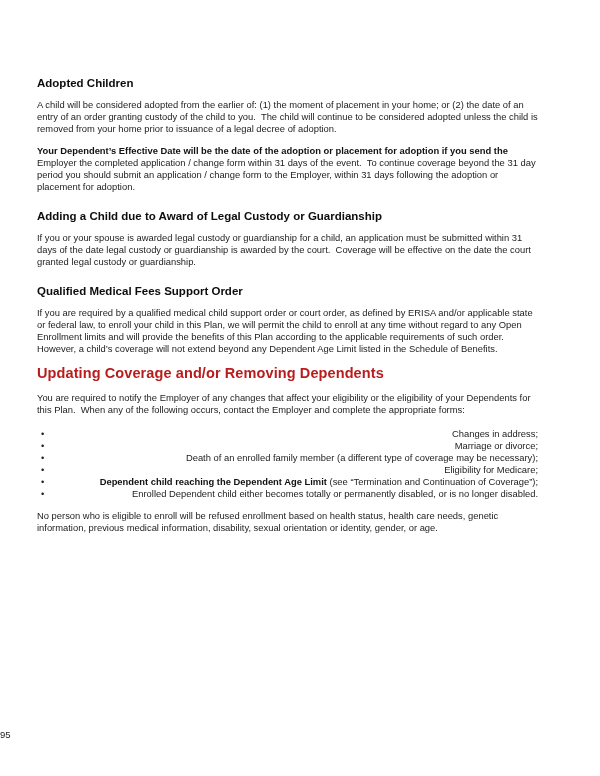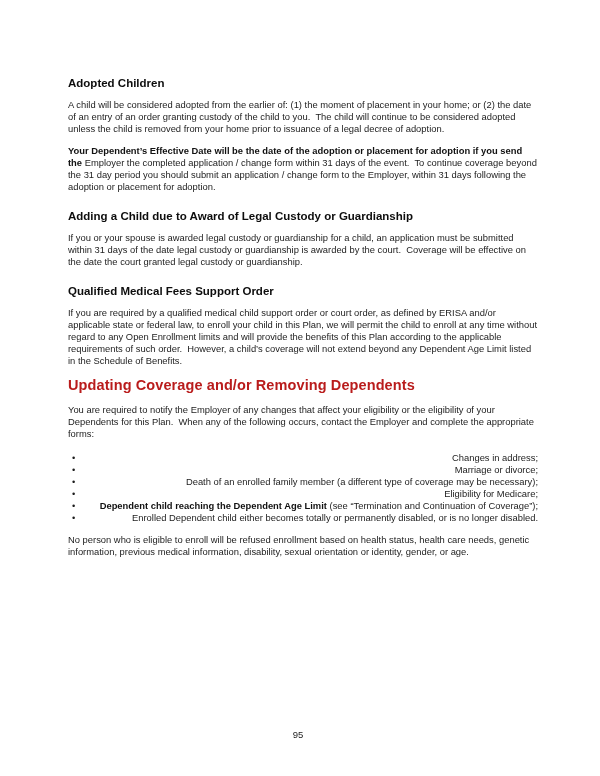--- a/index.html
+++ b/index.html
@@ -6,21 +6,21 @@
     margin: 0;
     padding: 0;
     background: #ffffff;
   }
   .page {
     position: relative;
     width: 600px;
     height: 776px;
     box-sizing: border-box;
     background: #ffffff;
-    padding: 76px 62px 0 68px;
+    padding: 76px 62px 0 37px;
     font-family: "Liberation Sans", sans-serif;
     color: #1c1c1c;
     overflow: hidden;
   }
   h1 {
     font-size: 14.5px;
     line-height: 17px;
     font-weight: bold;
     color: #b91c1c;
     margin: 10px 0 10px 0;
@@ -63,21 +63,21 @@
   }
   strong {
     font-weight: bold;
     color: #111111;
   }
   .page-number {
     position: absolute;
     left: 0;
     right: 4px;
     bottom: 36px;
-    text-align: center;
+    text-align: left;
     font-size: 9.5px;
     color: #1c1c1c;
   }
 </style>
 </head>
 <body>
 
 <div class="page">
 
   <h2 class="first">Adopted Children</h2>

